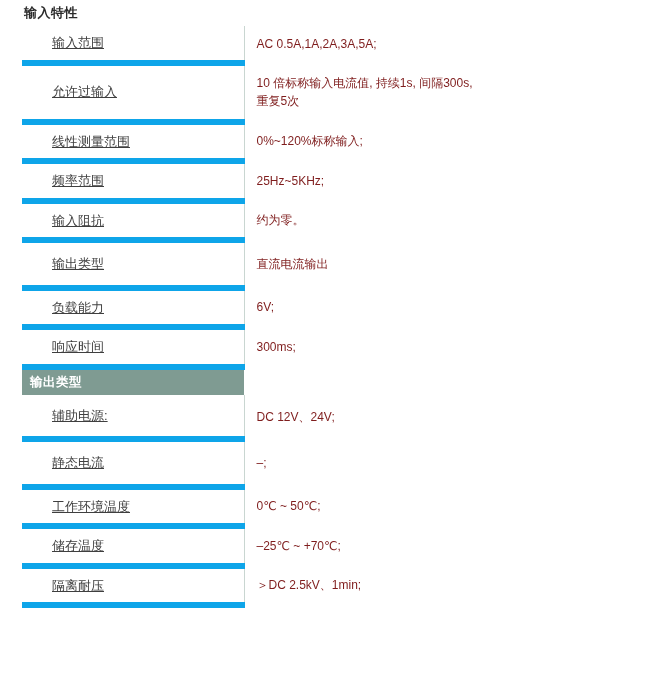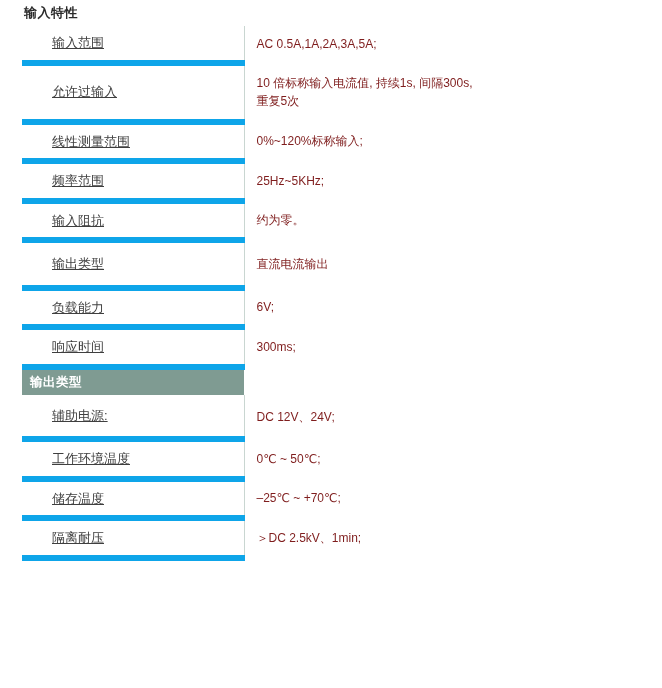--- a/index.html
+++ b/index.html
@@ -120,20 +120,24 @@
           <td class="value multiline">300ms;</td>
         </tr>
         <tr class="section">
           <td>输出类型</td>
           <td class="sec-blank"></td>
         </tr>
         <tr class="tall">
           <td class="label">辅助电源:</td>
           <td class="value multiline">DC 12V、24V;</td>
         </tr>
+        <tr class="tall">
+          <td class="label">静态电流</td>
+          <td class="value multiline">–;</td>
+        </tr>
         <tr class="">
           <td class="label">工作环境温度</td>
           <td class="value multiline">0℃ ~ 50℃;</td>
         </tr>
         <tr class="">
           <td class="label">储存温度</td>
           <td class="value multiline">–25℃ ~ +70℃;</td>
         </tr>
         <tr class="">
           <td class="label">隔离耐压</td>

